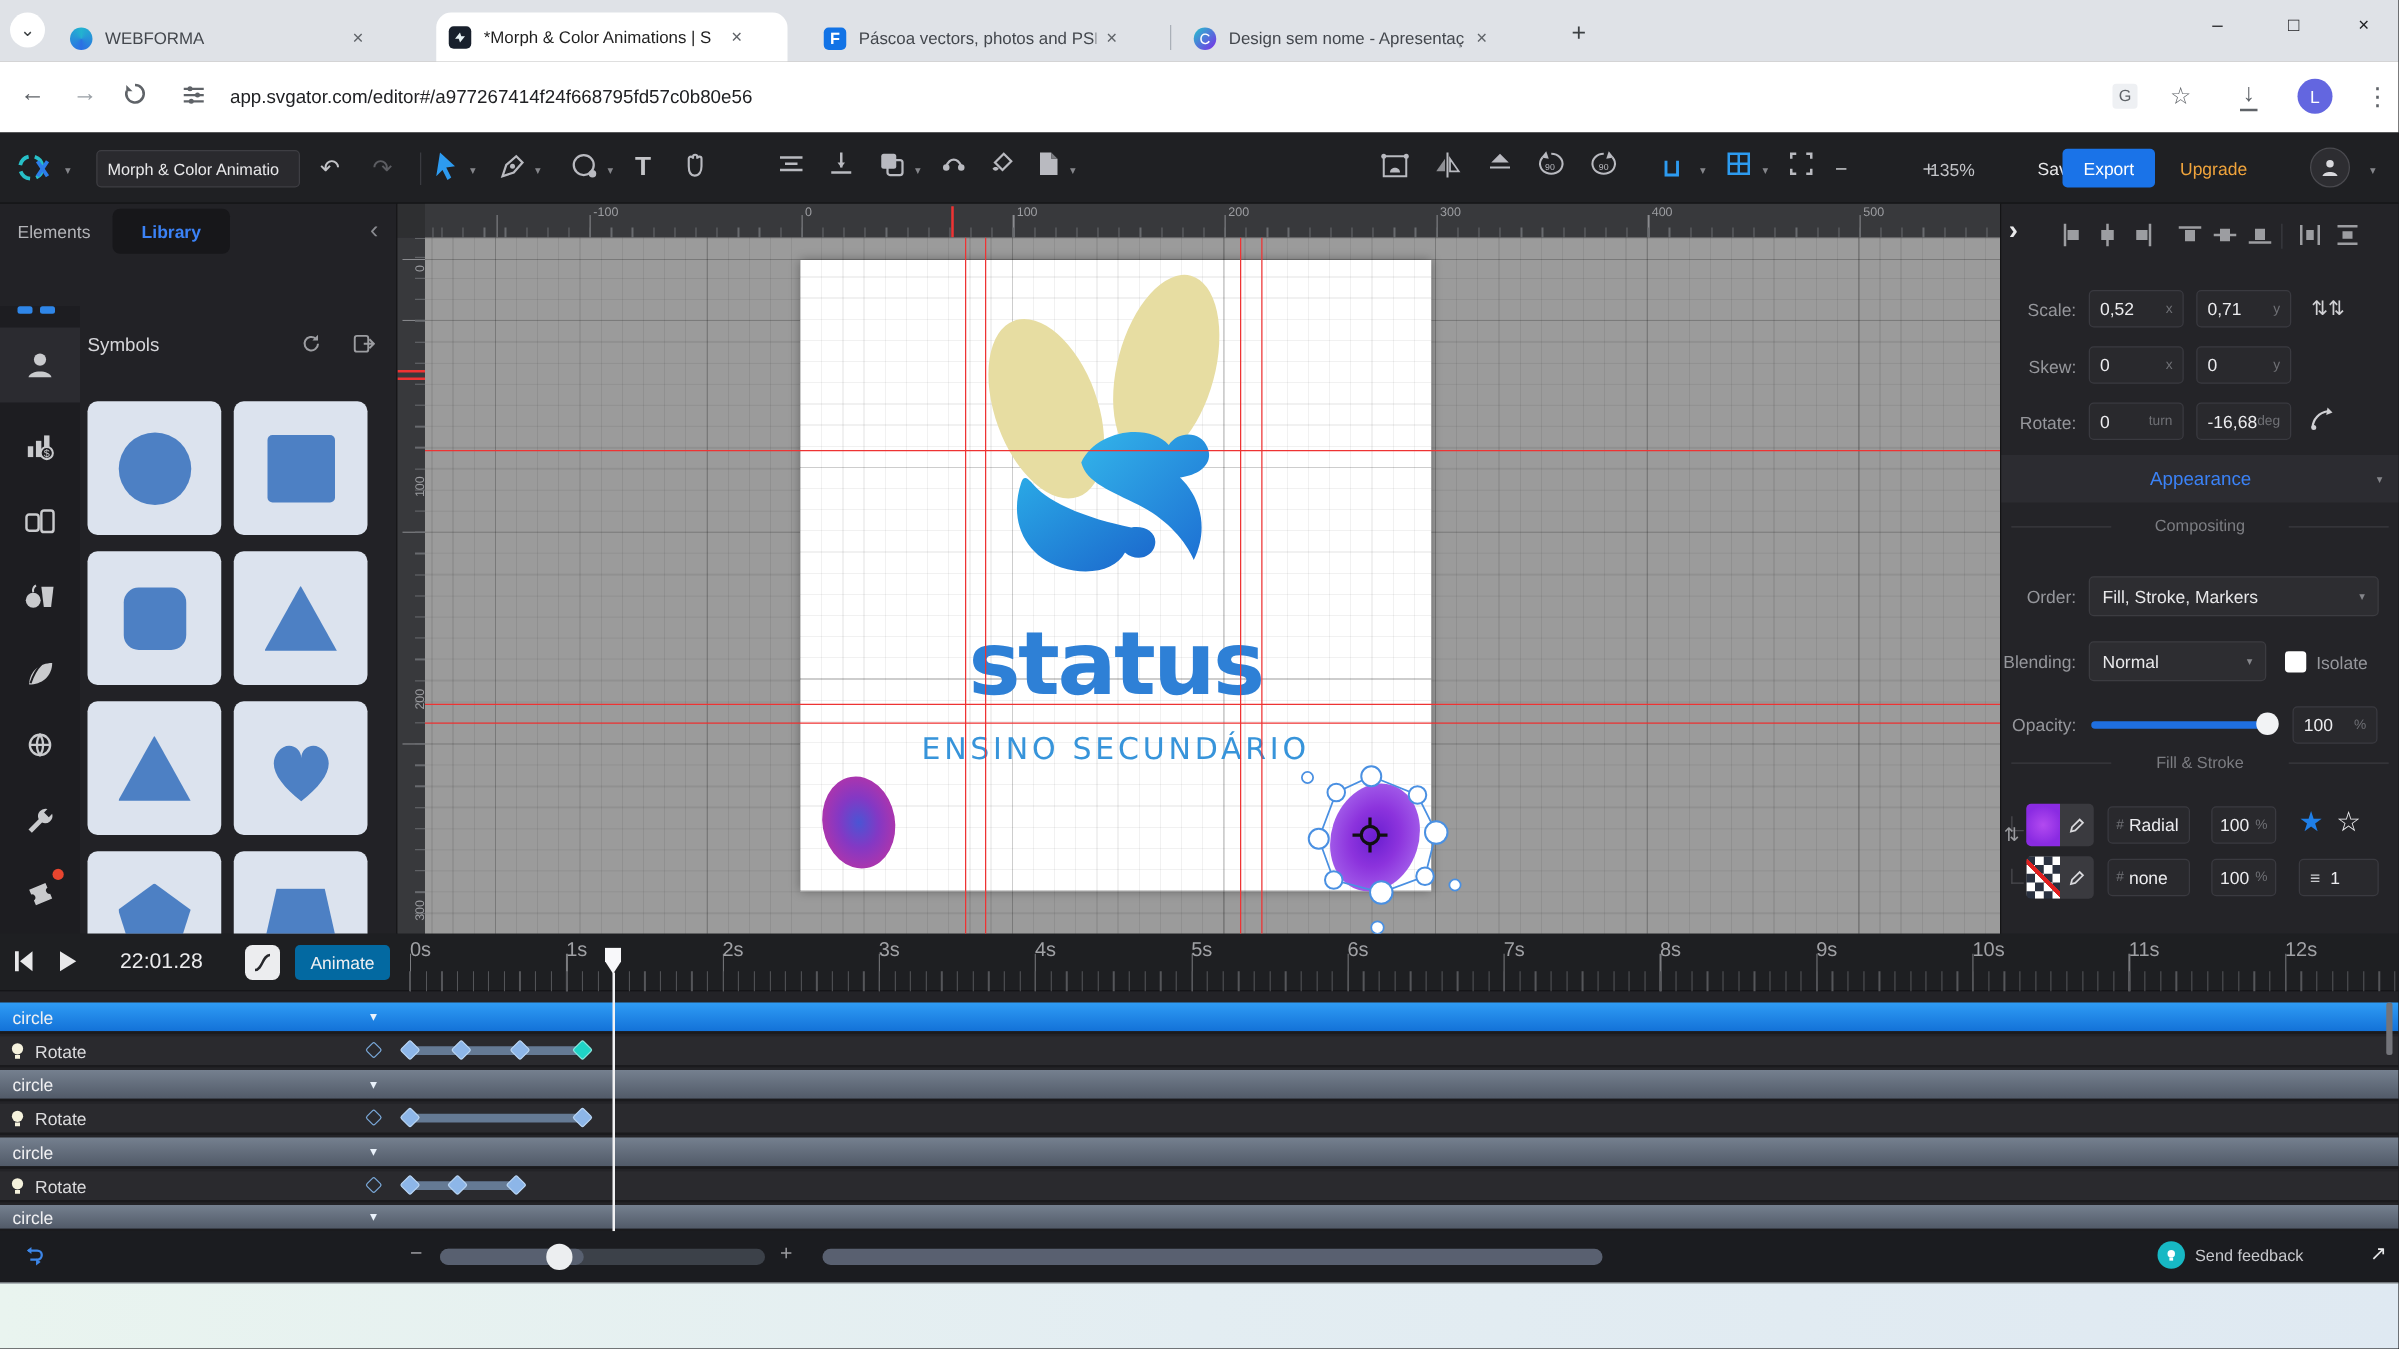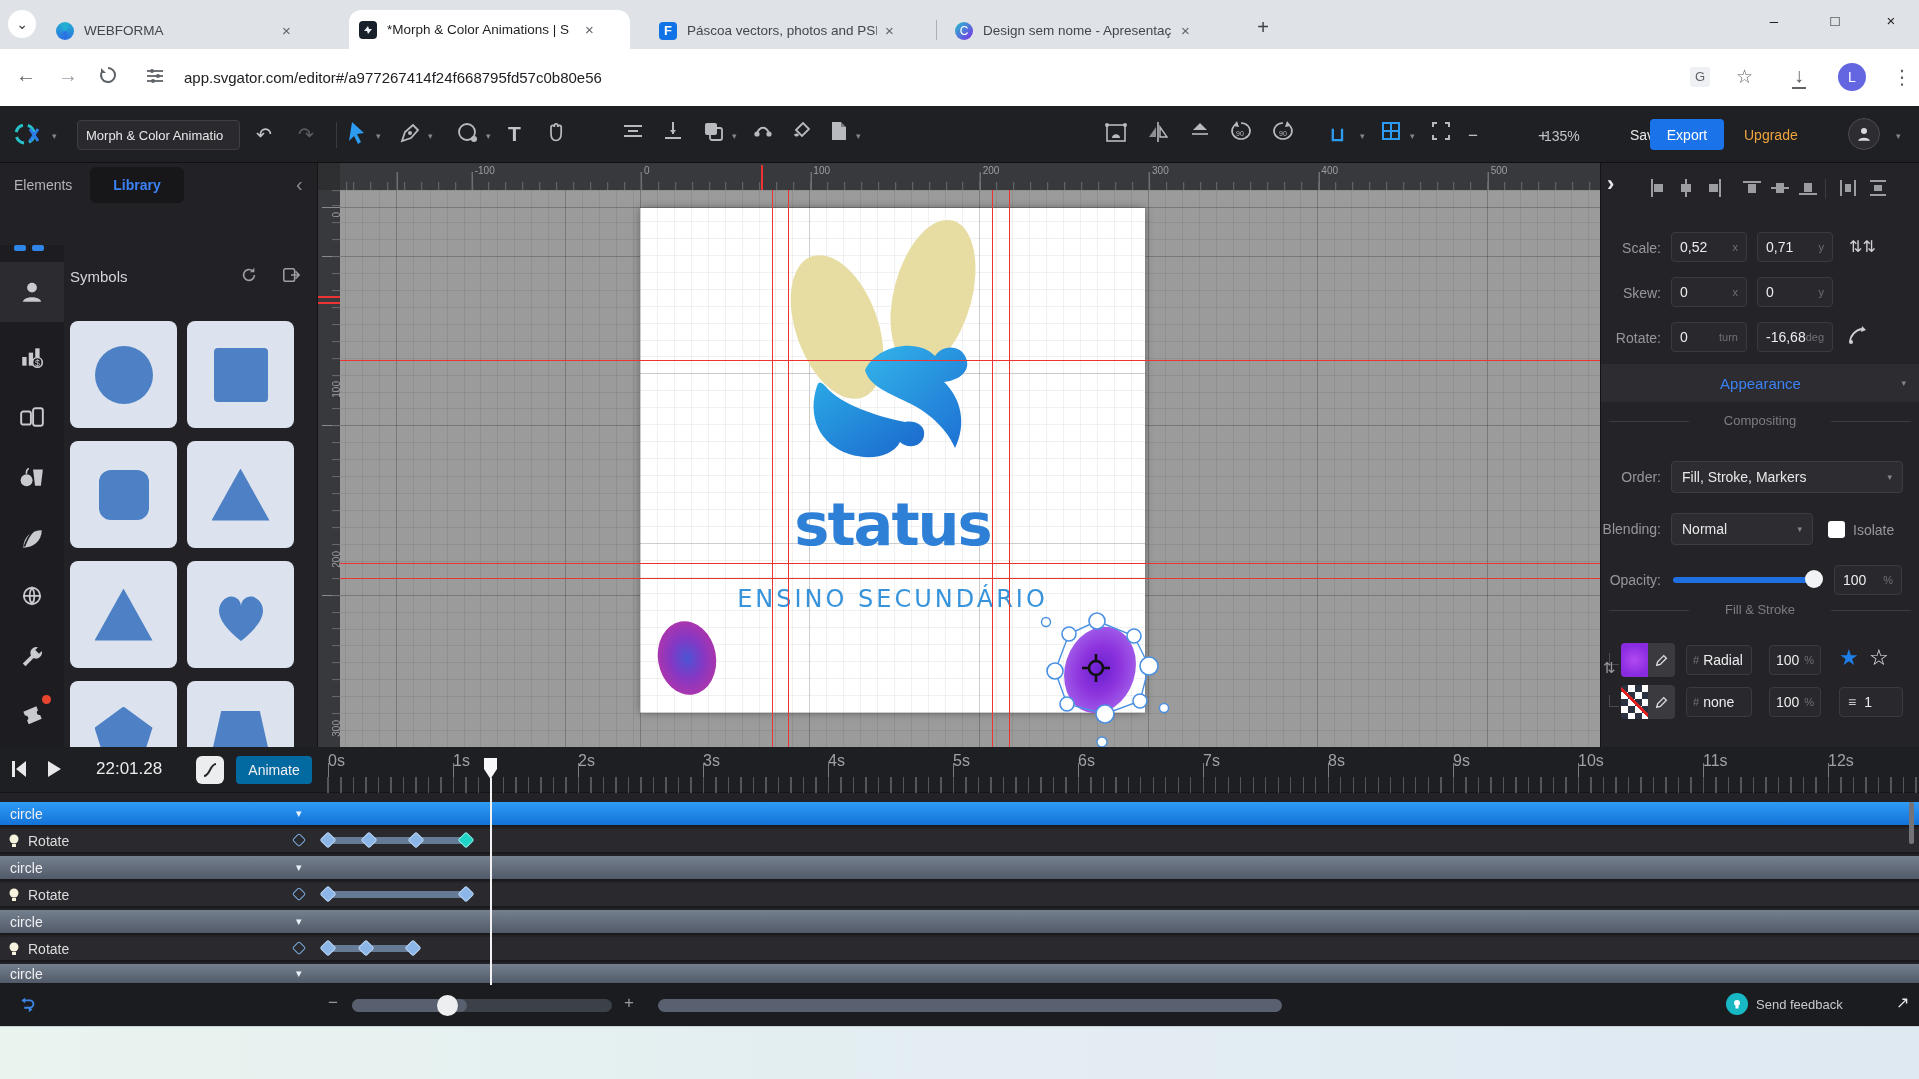--- a/index.html
+++ b/index.html
@@ -73,21 +73,21 @@
   .artboard { position:absolute; left:300px; top:18px; width:505px; height:505px; background-color:#ffffff;
     background-image:
       repeating-linear-gradient(90deg,rgba(0,0,0,.15) 0 1px,transparent 1px 169.33px),
       repeating-linear-gradient(0deg,rgba(0,0,0,.15) 0 1px,transparent 1px 169.33px),
       repeating-linear-gradient(90deg,rgba(0,0,0,.055) 0 1px,transparent 1px 16.93px),
       repeating-linear-gradient(0deg,rgba(0,0,0,.055) 0 1px,transparent 1px 16.93px);
     box-shadow:0 0 8px rgba(0,0,0,.35); }
   .guide-v { position:absolute; top:0; width:1px; height:557px; background:#ee3333; z-index:6; }
   .guide-h { position:absolute; left:0; width:1260px; height:1px; background:#ee3333; z-index:6; }
   .ear { position:absolute; background:#e7dda2; border-radius:50%; }
-  .logo-title { position:absolute; left:0; width:505px; text-align:center; font-weight:bold; font-size:59px; color:#2e80d6; letter-spacing:-2px; font-family:"DejaVu Sans",sans-serif; }
+  .logo-title { position:absolute; left:0; width:505px; text-align:center; font-weight:bold; font-size:70px; color:#2e80d6; letter-spacing:-2px; font-family:"DejaVu Sans",sans-serif; }
   .logo-sub { position:absolute; left:0; width:505px; text-align:center; font-size:24px; color:#3794da; letter-spacing:3px; font-family:"DejaVu Sans",sans-serif; }
   .blob { position:absolute; border-radius:50%; }
 
   
   .timeline { left:0; top:747px; width:1919px; height:238px; background:#232327; overflow:hidden; }
   .tl-header { position:absolute; left:0; top:0; width:1919px; height:46px; background:#1e1f22; border-bottom:1px solid #151518; }
   .tl-ticks-minor { position:absolute; left:318px; top:30px; width:1601px; height:16px;
     background:repeating-linear-gradient(90deg,#55565a 0 1px,transparent 1px 12.5px); background-position-x:10px; }
   .tl-ticks-major { position:absolute; left:318px; top:16px; width:1601px; height:30px;
     background:repeating-linear-gradient(90deg,#7b7c80 0 1px,transparent 1px 125px); background-position-x:10px; }

